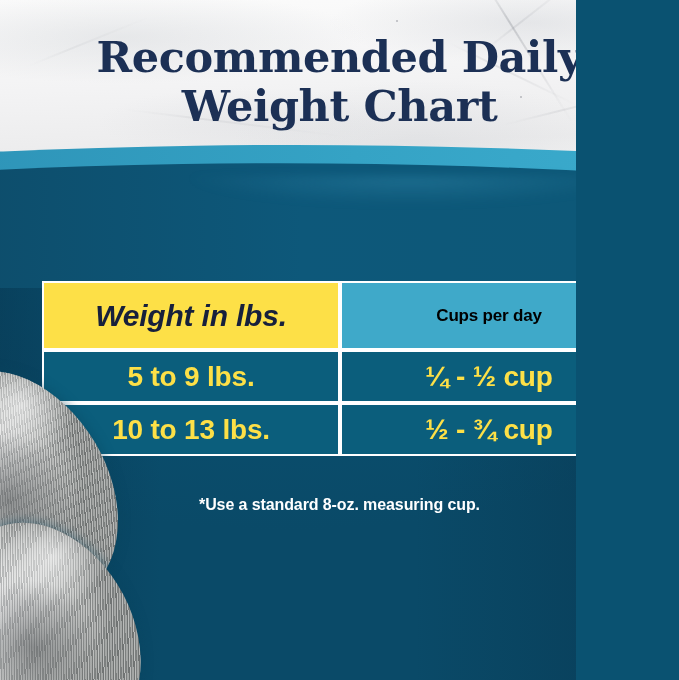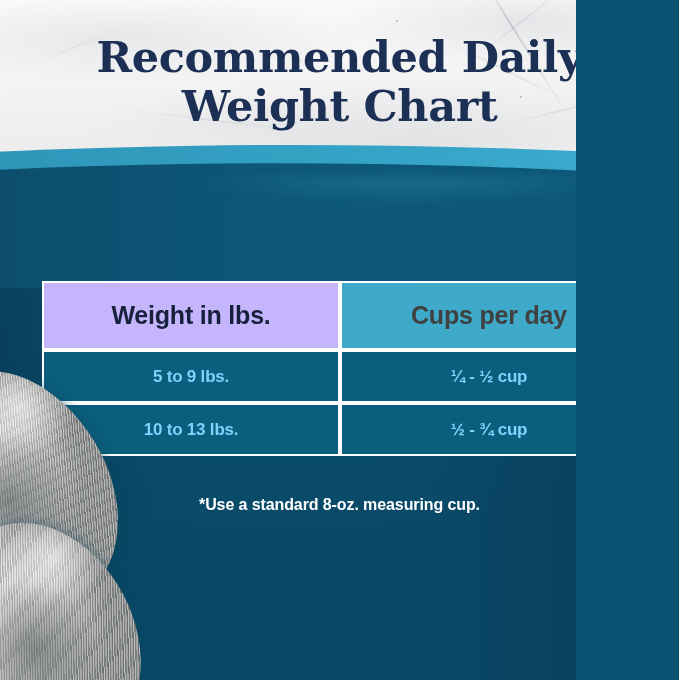--- a/index.html
+++ b/index.html
@@ -137,37 +137,38 @@
     vertical-align: middle;
     border: 2px solid #ffffff;
     font-weight: bold;
     white-space: nowrap;
   }
   .col-w { width: 298px; }
   .col-c { width: 298px; }
 
   .th-weight {
     height: 69px;
-    background: #c4b5fd;
+    background: #fde047;
     color: #17203c;
-    font-size: 25px;
+    font-size: 30px;
     letter-spacing: -0.2px;
+    font-style: italic;
   }
   .th-cups {
     height: 69px;
     background: #3fa9c9;
-    color: #404040;
-    font-size: 25px;
+    color: #000000;
+    font-size: 17px;
     letter-spacing: -0.2px;
   }
   .td-body {
     height: 53px;
     background: #0b5e7c;
-    color: #7dd3fc;
-    font-size: 17px;
+    color: #fde047;
+    font-size: 28px;
     letter-spacing: -0.2px;
   }
 
   
   .footnote {
     position: absolute;
     left: 0;
     top: 496px;
     width: 679px;
     text-align: center;

